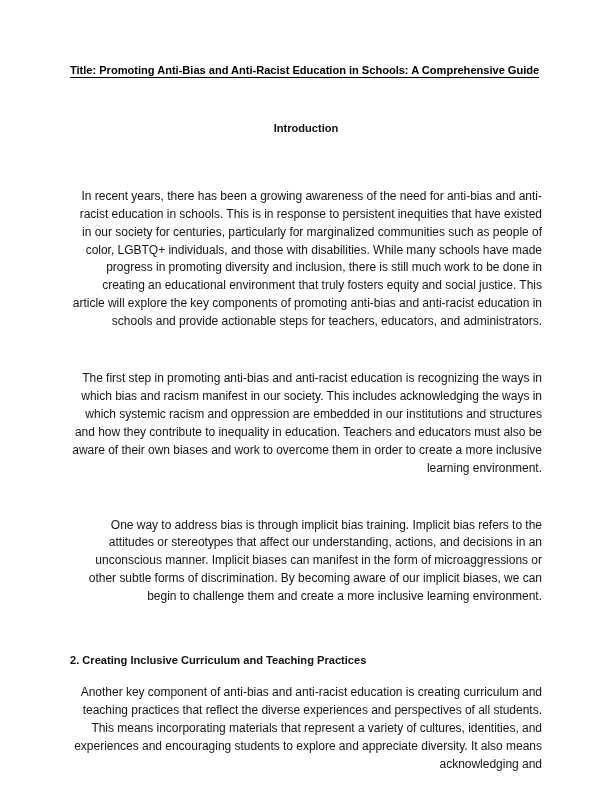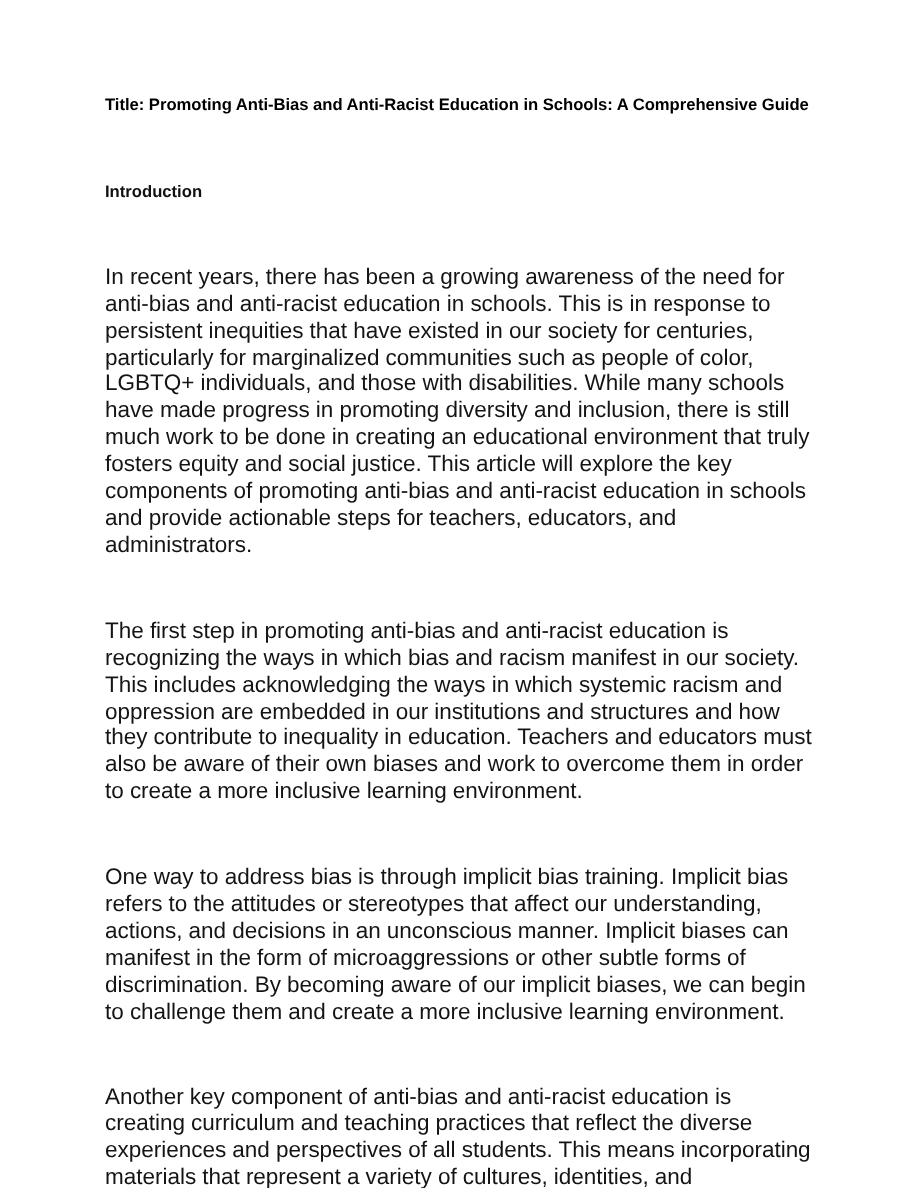--- a/index.html
+++ b/index.html
@@ -26,43 +26,45 @@
   }
   .doc-title {
     font-size: 11.1px;
     font-weight: bold;
     color: #000000;
     line-height: 17.9px;
     letter-spacing: -0.02px;
     margin: 0 0 40px 0;
   }
   .doc-title .ul {
+    text-decoration: underline;
     text-underline-offset: 2.5px;
     text-align: center;
   }
   .section-heading {
     font-size: 11.1px;
     font-weight: bold;
     color: #111111;
     line-height: 17.9px;
     margin: 0;
   }
   .heading-intro {
-    margin-bottom: 38px;
+    margin-bottom: 50px;
+    text-align: center;
   }
   .heading-numbered {
     margin-top: 46px;
     margin-bottom: 14px;
   }
   p.para {
-    font-size: 15px;
+    font-size: 12px;
     color: #141414;
     line-height: 17.9px;
     margin: 0 0 0 0;
-    text-align: left;
+    text-align: right;
     letter-spacing: -0.012px;
     word-spacing: -0.05px;
   }
   p.para + p.para {
     margin-top: 39px;
   }
 </style>
 </head>
 <body>
 
@@ -72,17 +74,18 @@
     <div class="doc-title"><span class="ul">Title: Promoting Anti-Bias and Anti-Racist Education in Schools: A Comprehensive Guide</span></div>
 
     <div class="section-heading heading-intro">Introduction</div>
 
     <p class="para">In recent years, there has been a growing awareness of the need for anti-bias and anti-racist education in schools. This is in response to persistent inequities that have existed in our society for centuries, particularly for marginalized communities such as people of color, LGBTQ+ individuals, and those with disabilities. While many schools have made progress in promoting diversity and inclusion, there is still much work to be done in creating an educational environment that truly fosters equity and social justice. This article will explore the key components of promoting anti-bias and anti-racist education in schools and provide actionable steps for teachers, educators, and administrators.</p>
 
 
     <p class="para">The first step in promoting anti-bias and anti-racist education is recognizing the ways in which bias and racism manifest in our society. This includes acknowledging the ways in which systemic racism and oppression are embedded in our institutions and structures and how they contribute to inequality in education. Teachers and educators must also be aware of their own biases and work to overcome them in order to create a more inclusive learning environment.</p>
     <p class="para">One way to address bias is through implicit bias training. Implicit bias refers to the attitudes or stereotypes that affect our understanding, actions, and decisions in an unconscious manner. Implicit biases can manifest in the form of microaggressions or other subtle forms of discrimination. By becoming aware of our implicit biases, we can begin to challenge them and create a more inclusive learning environment.</p>
 
+    <div class="section-heading heading-numbered">2. Creating Inclusive Curriculum and Teaching Practices</div>
 
     <p class="para">Another key component of anti-bias and anti-racist education is creating curriculum and teaching practices that reflect the diverse experiences and perspectives of all students. This means incorporating materials that represent a variety of cultures, identities, and experiences and encouraging students to explore and appreciate diversity. It also means acknowledging and</p>
 
   </div>
 </div>
 
 </body></html>

